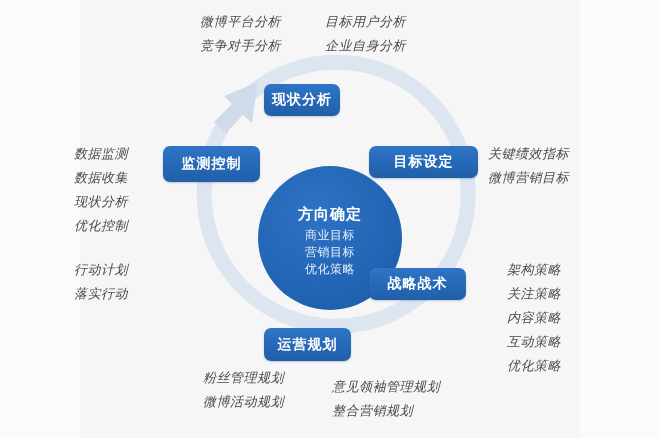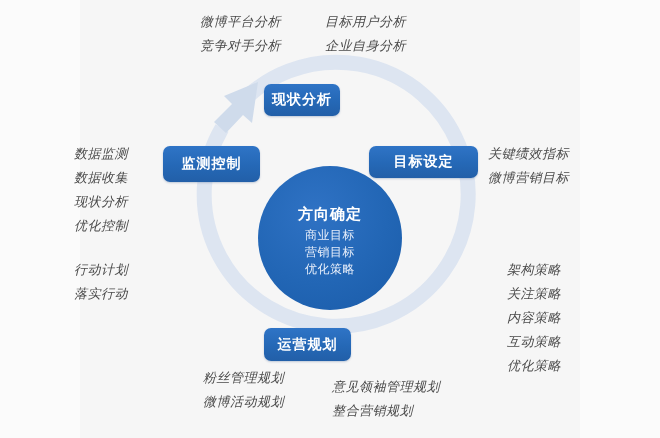--- a/index.html
+++ b/index.html
@@ -133,20 +133,21 @@
 
   <div class="core">
     <div class="core-title">方向确定</div>
     <div class="core-line">商业目标</div>
     <div class="core-line">营销目标</div>
     <div class="core-line">优化策略</div>
   </div>
 
   <div class="pill pill-now">现状分析</div>
   <div class="pill pill-goal">目标设定</div>
+  <div class="pill pill-strat">战略战术</div>
   <div class="pill pill-ops">运营规划</div>
   <div class="pill pill-mon">监测控制</div>
 
   <div class="note note-top-left">
     <span class="note-row">微博平台分析</span>
     <span class="note-row">竞争对手分析</span>
   </div>
 
   <div class="note note-top-right">
     <span class="note-row">目标用户分析</span>

